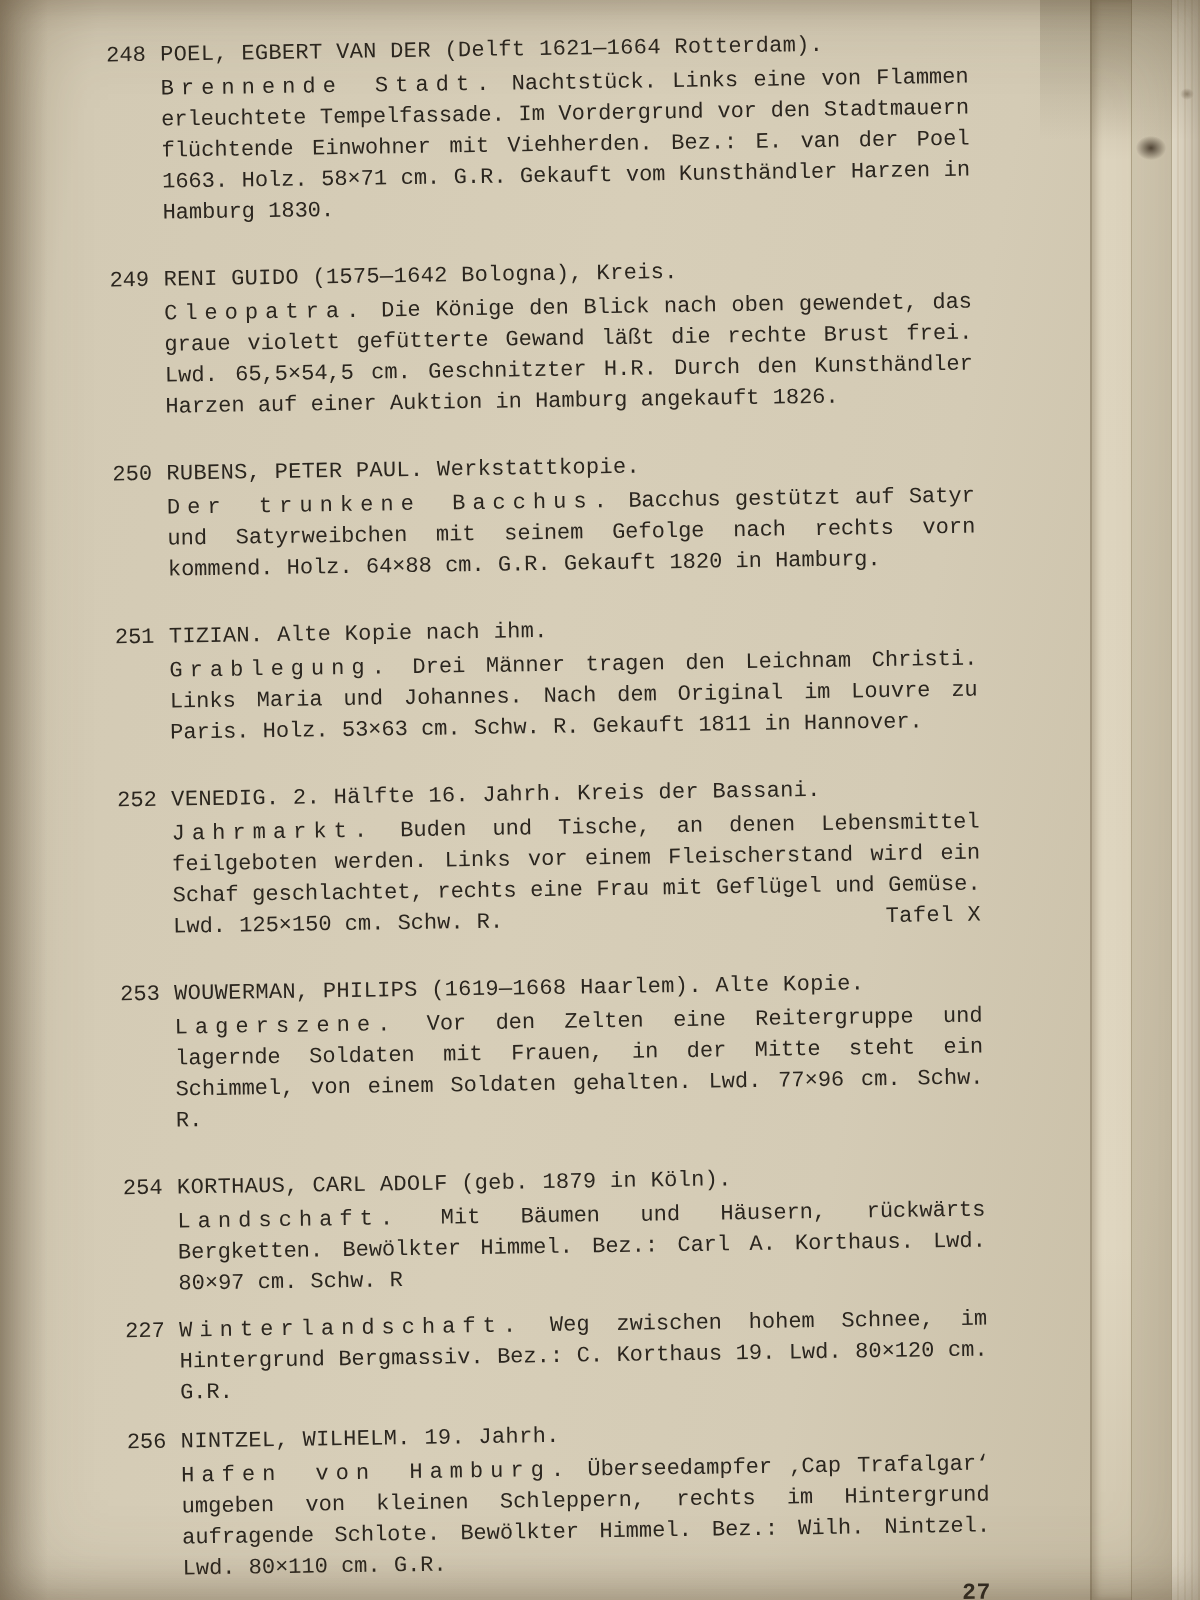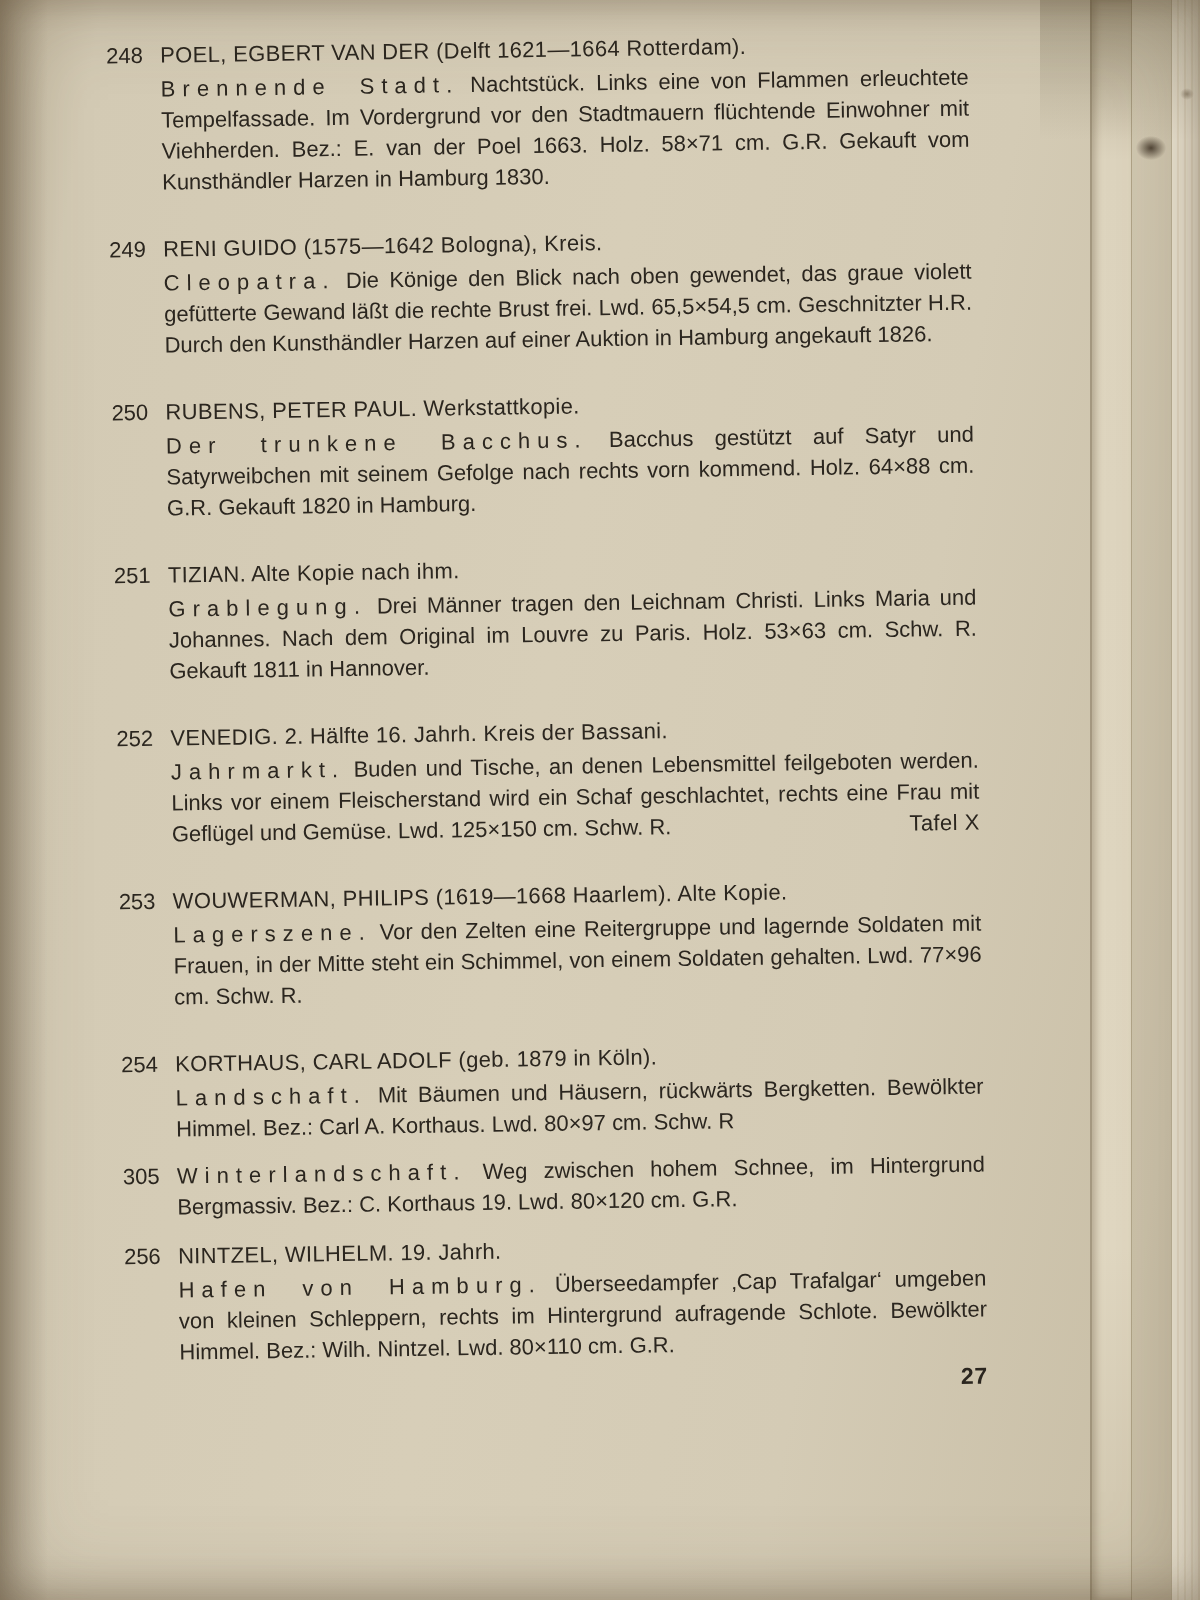--- a/index.html
+++ b/index.html
@@ -1,19 +1,19 @@
 <!DOCTYPE html>
 <html><head>
 <meta charset="utf-8">
 <style>
   html,body{margin:0;padding:0;background:#8a8070;}
   .photo{
     position:relative;width:1200px;height:1600px;overflow:hidden;
     background:linear-gradient(100deg,#c3b8a0 0%,#d3cab4 7%,#d7ceb8 45%,#d4cbb5 70%,#cac0a8 92%,#c0b59c 100%);
-    font-family:Liberation Sans, sans-serif;
+    font-family:Liberation Mono, monospace;
   }
   .photo::after{
     content:"";position:absolute;inset:0;pointer-events:none;
     box-shadow:inset 0 0 90px rgba(85,70,45,.30), inset 0 -14px 30px rgba(85,70,45,.22), inset 0 10px 22px rgba(85,70,45,.16);
   }
   .left-shadow{position:absolute;left:0;top:0;width:48px;height:100%;
     background:linear-gradient(to right,rgba(80,65,45,.32),rgba(80,65,45,0));}
   
   .edge-a{position:absolute;top:0;right:68px;width:40px;height:100%;
     background:linear-gradient(to bottom,#b9ae96,#ddd4be 10%,#e0d7c1 78%,#cfc5ad);
@@ -113,21 +113,21 @@
 
     <div class="entry tight">
       <div class="num">254</div>
       <div class="content">
         <div class="heading">KORTHAUS, CARL ADOLF (geb. 1879 in Köln).</div>
         <p class="body"><span class="title">Landschaft.</span> <span>Mit Bäumen und Häusern, rückwärts Bergketten. Bewölkter Himmel. Bez.: Carl A. Korthaus. Lwd. 80×97 cm. Schw. R</span></p>
       </div>
     </div>
 
     <div class="entry tight2">
-      <div class="num">305</div>
+      <div class="num">227</div>
       <div class="content">
         <p class="body"><span class="title">Winterlandschaft.</span> <span>Weg zwischen hohem Schnee, im Hintergrund Bergmassiv. Bez.: C. Korthaus 19. Lwd. 80×120 cm. G.R.</span></p>
       </div>
     </div>
 
     <div class="entry">
       <div class="num">256</div>
       <div class="content">
         <div class="heading">NINTZEL, WILHELM. 19. Jahrh.</div>
         <p class="body"><span class="title">Hafen von Hamburg.</span> <span>Überseedampfer ‚Cap Trafalgar‘ umgeben von kleinen Schleppern, rechts im Hintergrund aufragende Schlote. Bewölkter Himmel. Bez.: Wilh. Nintzel. Lwd. 80×110 cm. G.R.</span></p>

